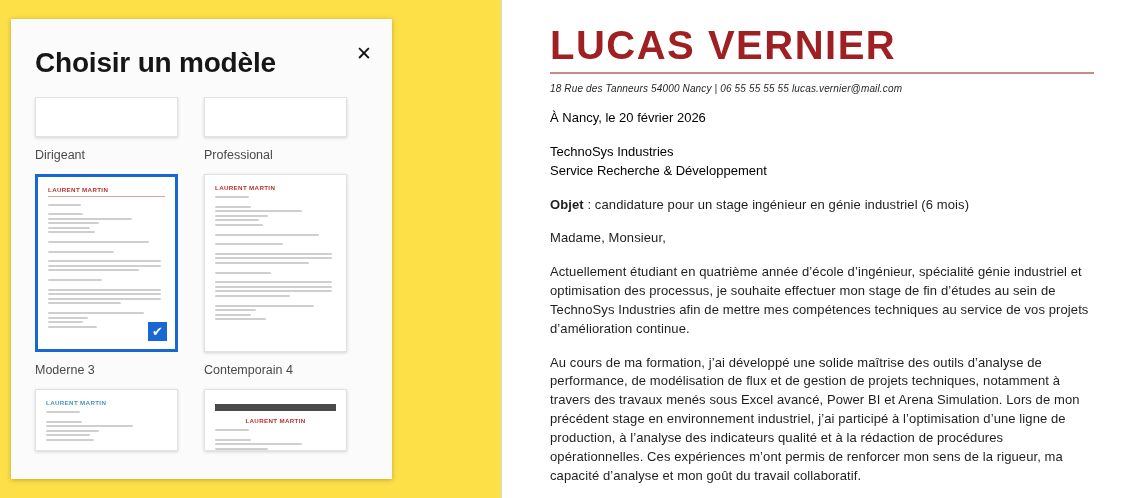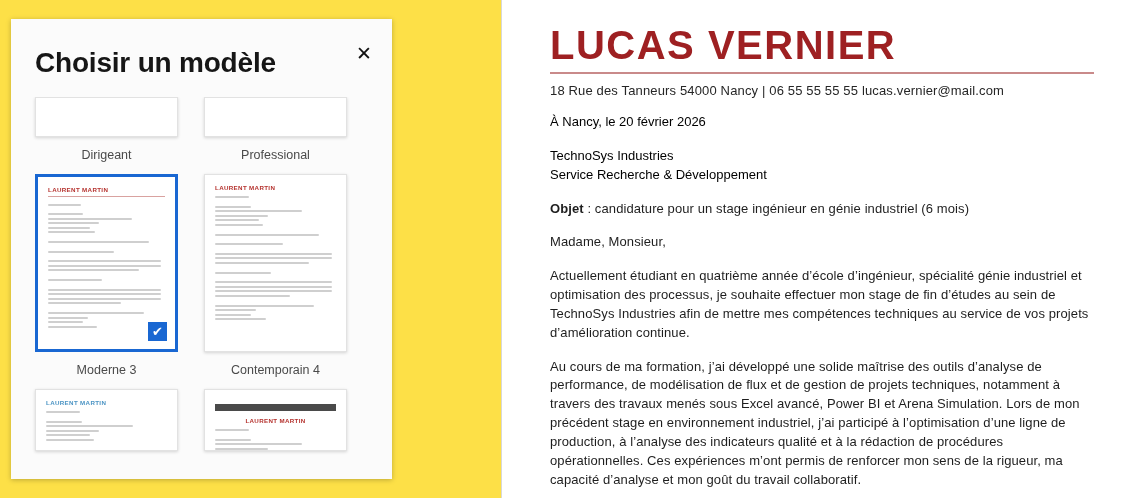--- a/index.html
+++ b/index.html
@@ -69,21 +69,21 @@
     background: #fff;
     border: 1px solid #e2e2e2;
     box-shadow: 0 1px 3px rgba(0,0,0,.16);
     overflow: hidden;
   }
   .thumb-wrap.selected {
     border: 3px solid #1967d2;
     box-shadow: none;
   }
   .thumb-label {
-    text-align: center;
+    text-align: left;
     font-size: 12.5px;
     color: #4a4a4a;
     padding: 11px 0 12px;
   }
 
   
   .row-top .thumb-wrap { height: 40px; }
 
   .row-mid .thumb-wrap { height: 178px; }
   .row-bot .thumb-wrap { height: 62px; }
@@ -127,24 +127,25 @@
     line-height: 1.05;
     font-weight: bold;
     margin: 0;
   }
   .doc-rule {
     height: 2px;
     background: #c98a8a;
     margin: 6px 0 9px;
   }
   .doc-contact {
-    font-size: 13px;
+    font-size: 10px;
     color: #262626;
     letter-spacing: .15px;
     margin-bottom: 15px;
+    font-style: italic;
   }
   .doc-p {
     font-size: 13px;
     color: #1e1e1e;
     line-height: 1.45;
     margin: 0 0 15px;
     letter-spacing: .1px;
   }
   .doc-block { margin: 0 0 15px; }
   .doc-block div { font-size: 13px; color: #000000; line-height: 1.45; }

